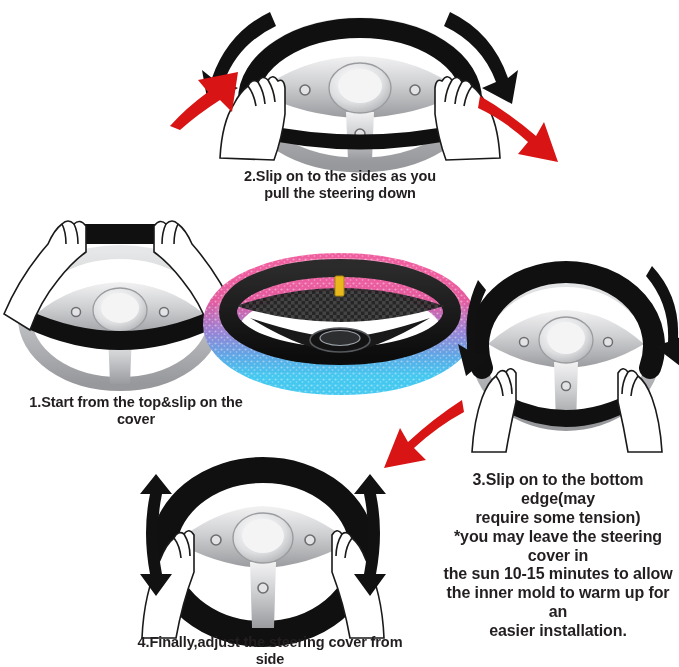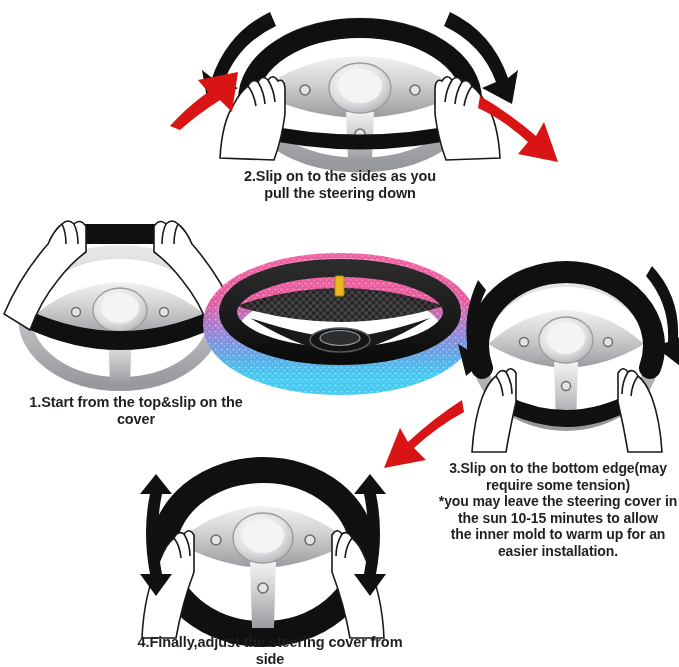--- a/index.html
+++ b/index.html
@@ -17,21 +17,21 @@
     text-align:center;
     color:#231f20;
     font-family:"Liberation Sans", sans-serif;
     font-weight:600;
     line-height:1.18;
     white-space:pre-line;
     letter-spacing:-0.1px;
   }
   .cap-2{left:196px;top:168px;width:288px;font-size:14.5px;}
   .cap-1{left:16px;top:394px;width:240px;font-size:14.5px;}
-  .cap-3{left:436px;top:460px;width:244px;font-size:14px;}
+  .cap-3{left:436px;top:471px;width:244px;font-size:16px;}
   .cap-4{left:124px;top:634px;width:292px;font-size:14.5px;}
   svg{display:block;overflow:visible;}
 </style>
 </head>
 <body style="background: rgb(255, 255, 255);">
 
 <div id="board">
 
   <div class="step" style="left:150px;top:0px;width:420px;height:165px;">
     <svg width="420" height="165" viewBox="0 0 420 165">

